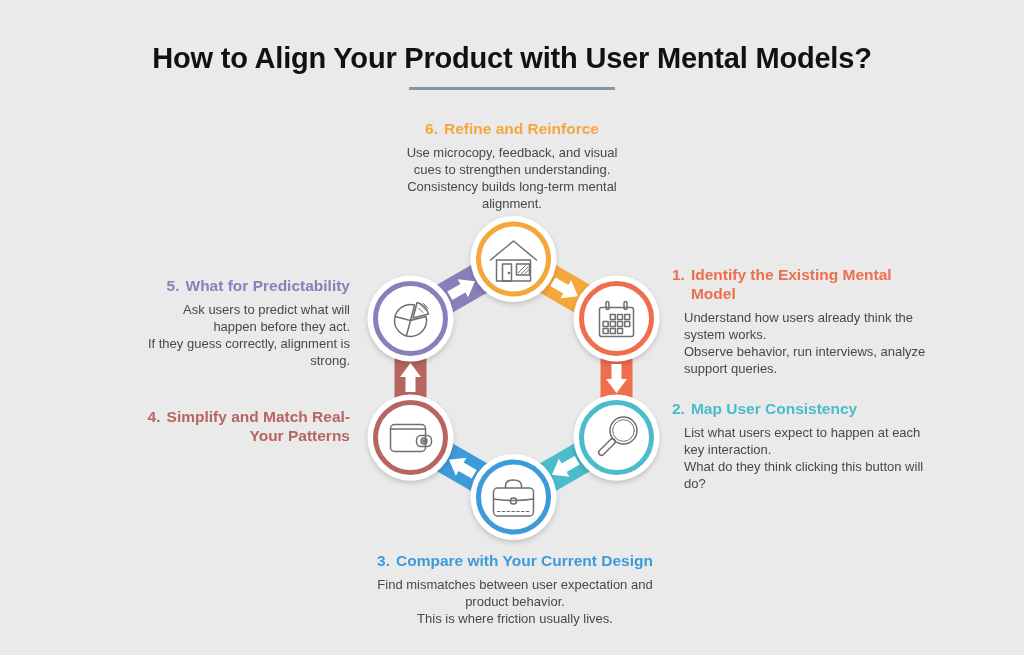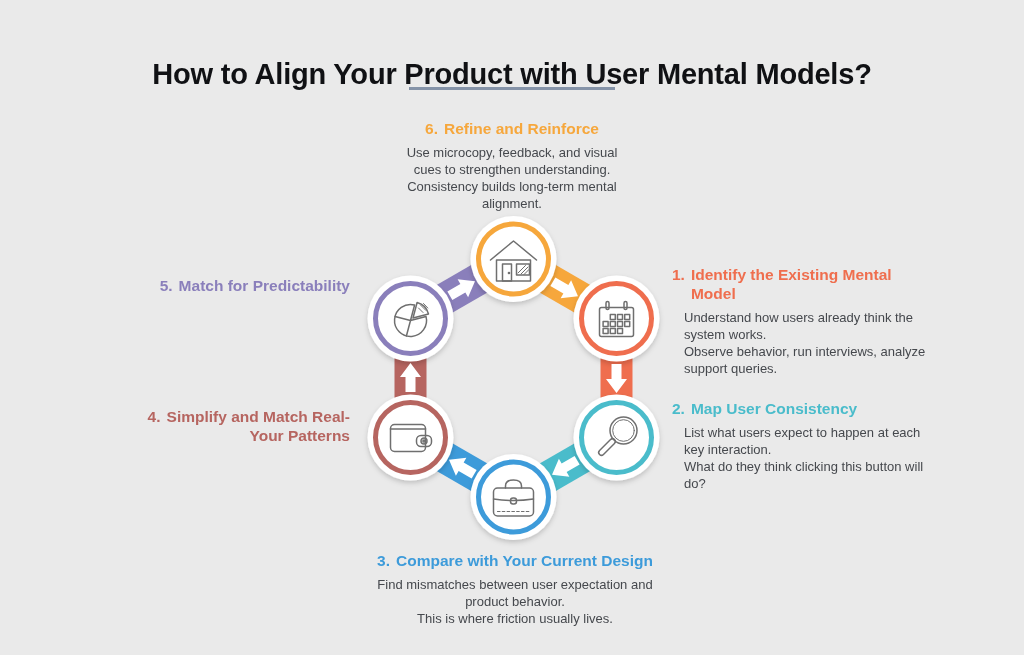--- a/index.html
+++ b/index.html
@@ -8,21 +8,21 @@
     background:var(--background,#eaeaea);
   }
   .canvas{
     position:relative;
     width:1024px;height:655px;
     background:var(--background,#eaeaea);
     overflow:hidden;
   }
   .page-title{
     position:absolute;left:0;right:0;top:42px;
-    margin:16px;text-align:center;
+    margin:0;text-align:center;
     font-size:29px;font-weight:700;letter-spacing:-0.2px;
     color:var(--title-text,#101114);
   }
   .title-underline{
     position:absolute;left:409px;top:87px;
     width:206px;height:2.5px;
     background:var(--underline,#8593a8);
   }
   .step{position:absolute;}
   .step-heading{
@@ -101,22 +101,26 @@
     <div class="step-heading" style="color: rgb(182, 101, 96);">
       <span class="num">4.</span>
       <span class="htxt">Simplify and Match Real-
 Your Patterns</span>
     </div>
   </div>
 
   <div class="step s5 align-right">
     <div class="step-heading" style="color: rgb(138, 127, 187);">
       <span class="num">5.</span>
-      <span class="htxt">Match for Predictability</span>
-    </div>
+      <span class="htxt">What for Predictability</span>
+    </div>
+    <div class="step-body">Ask users to predict what will
+happen before they act.
+If they guess correctly, alignment is
+strong.</div>
   </div>
 
   <div class="step s6 align-center">
     <div class="step-heading" style="color: rgb(246, 167, 60);">
       <span class="num">6.</span>
       <span class="htxt">Refine and Reinforce</span>
     </div>
     <div class="step-body">Use microcopy, feedback, and visual
 cues to strengthen understanding.
 Consistency builds long-term mental

